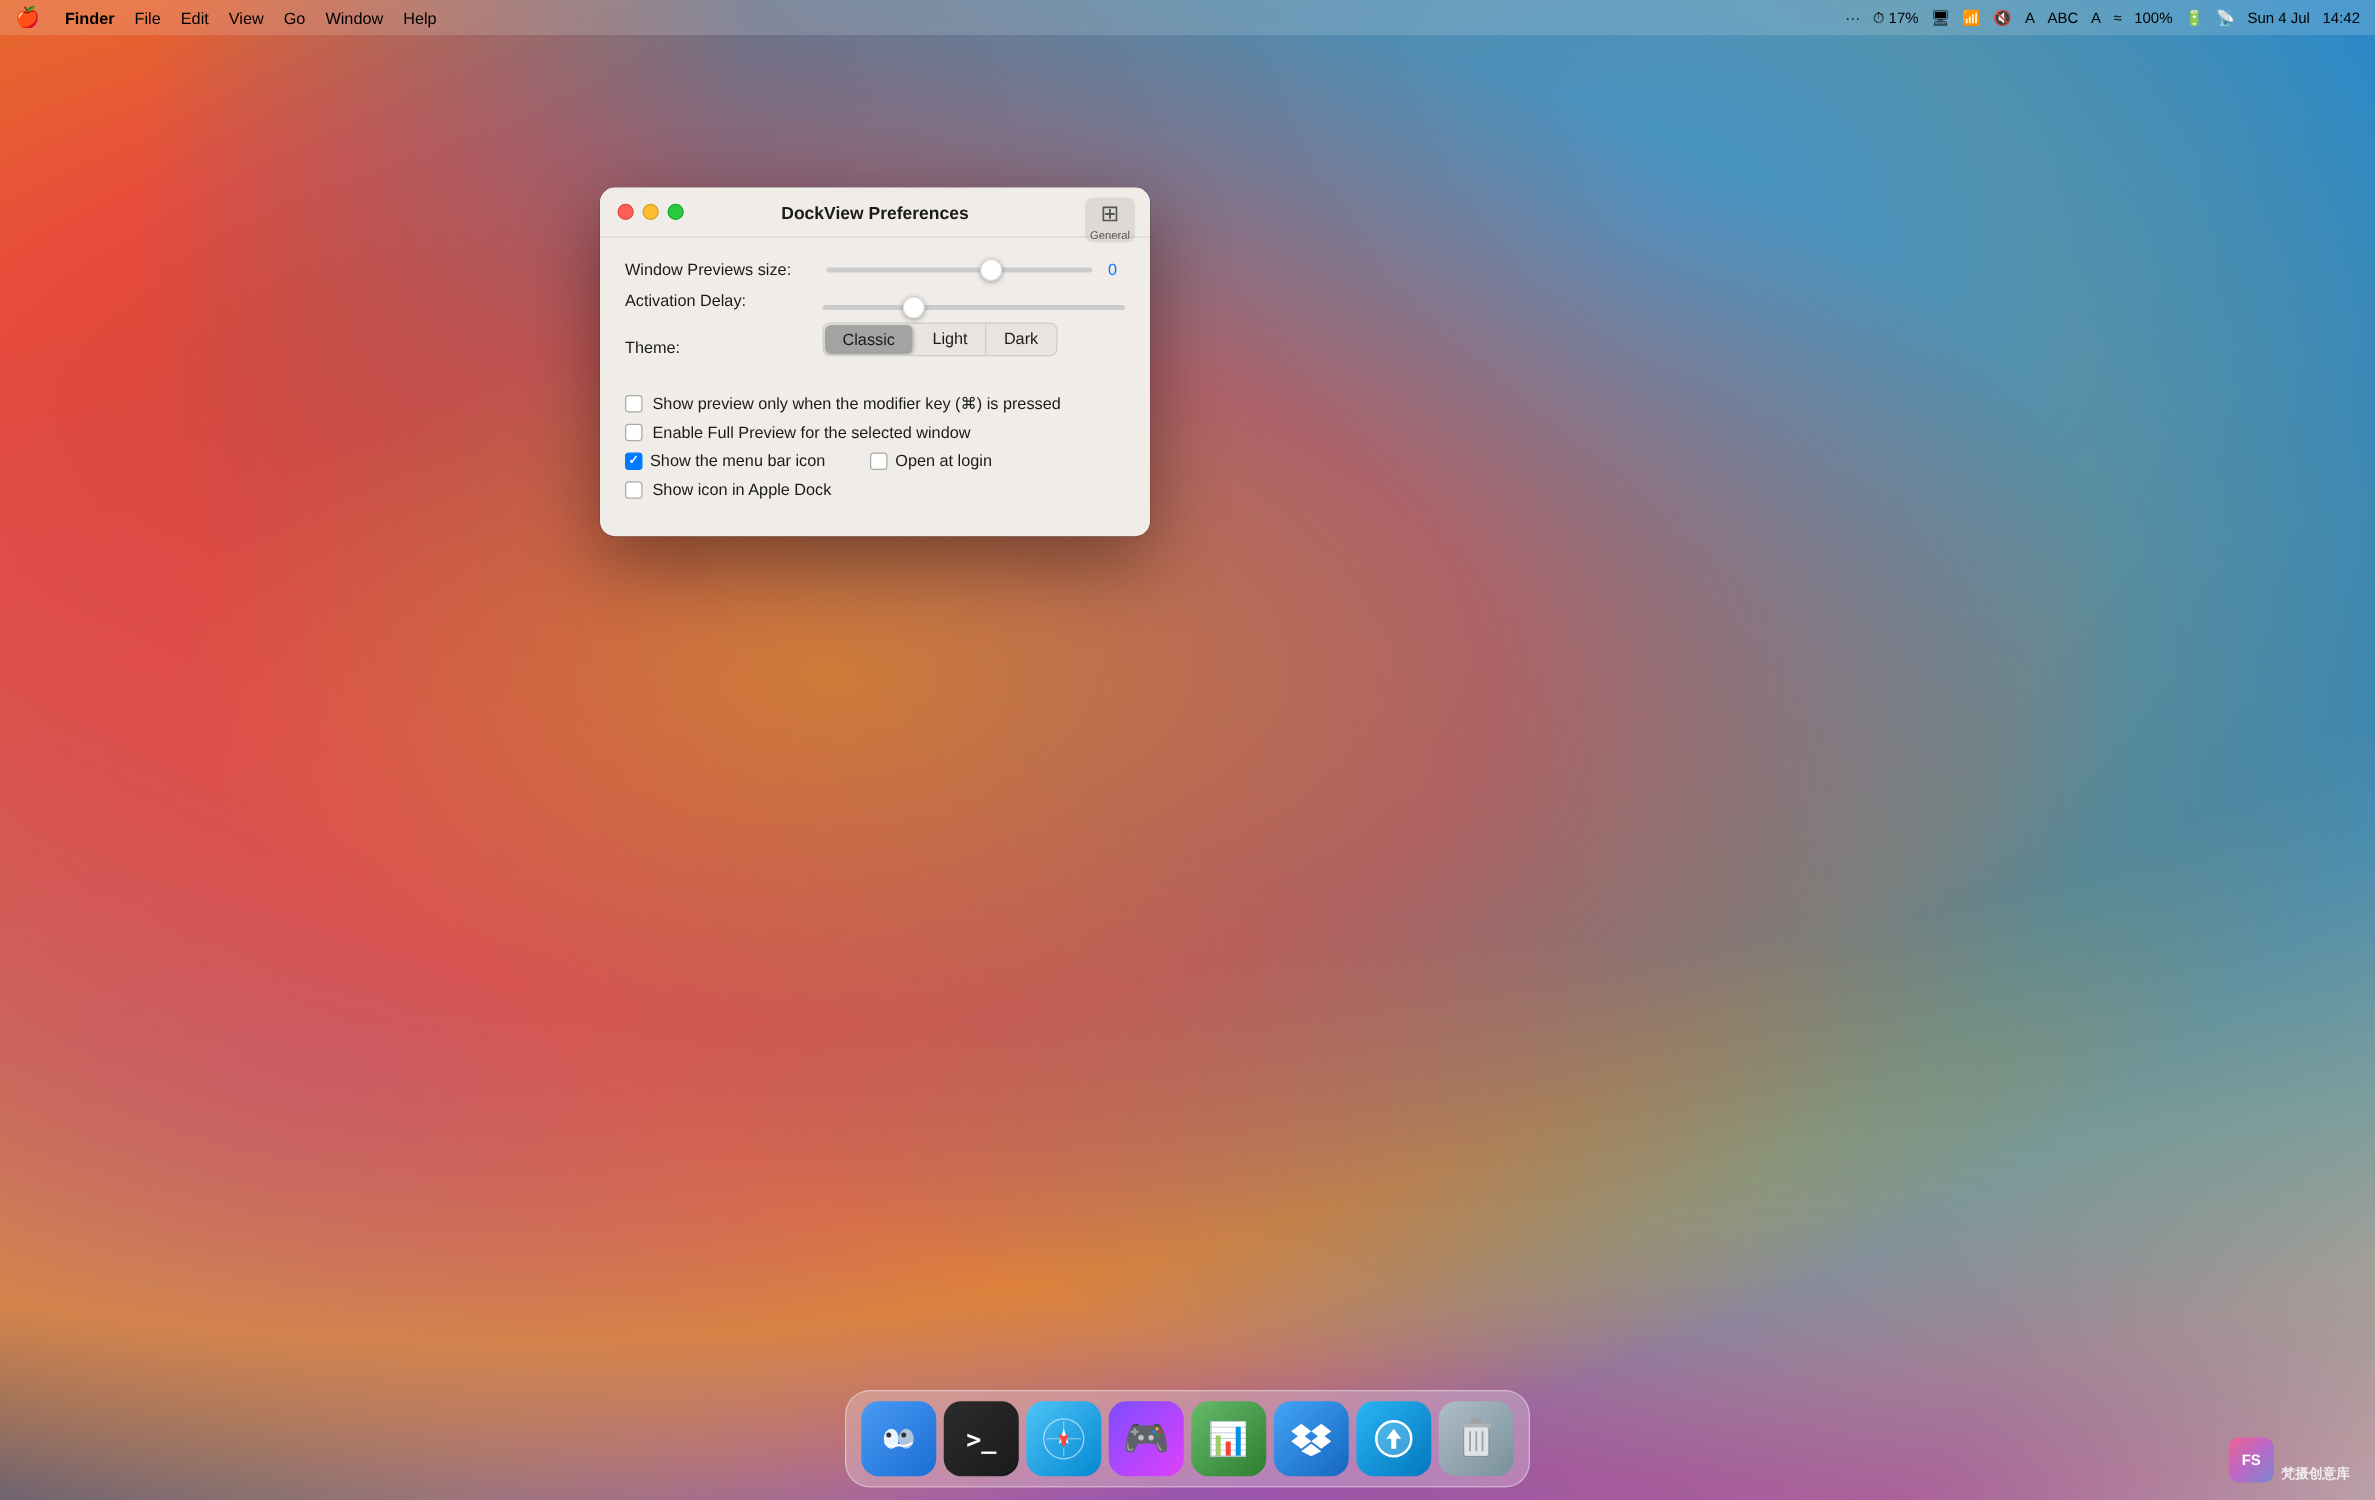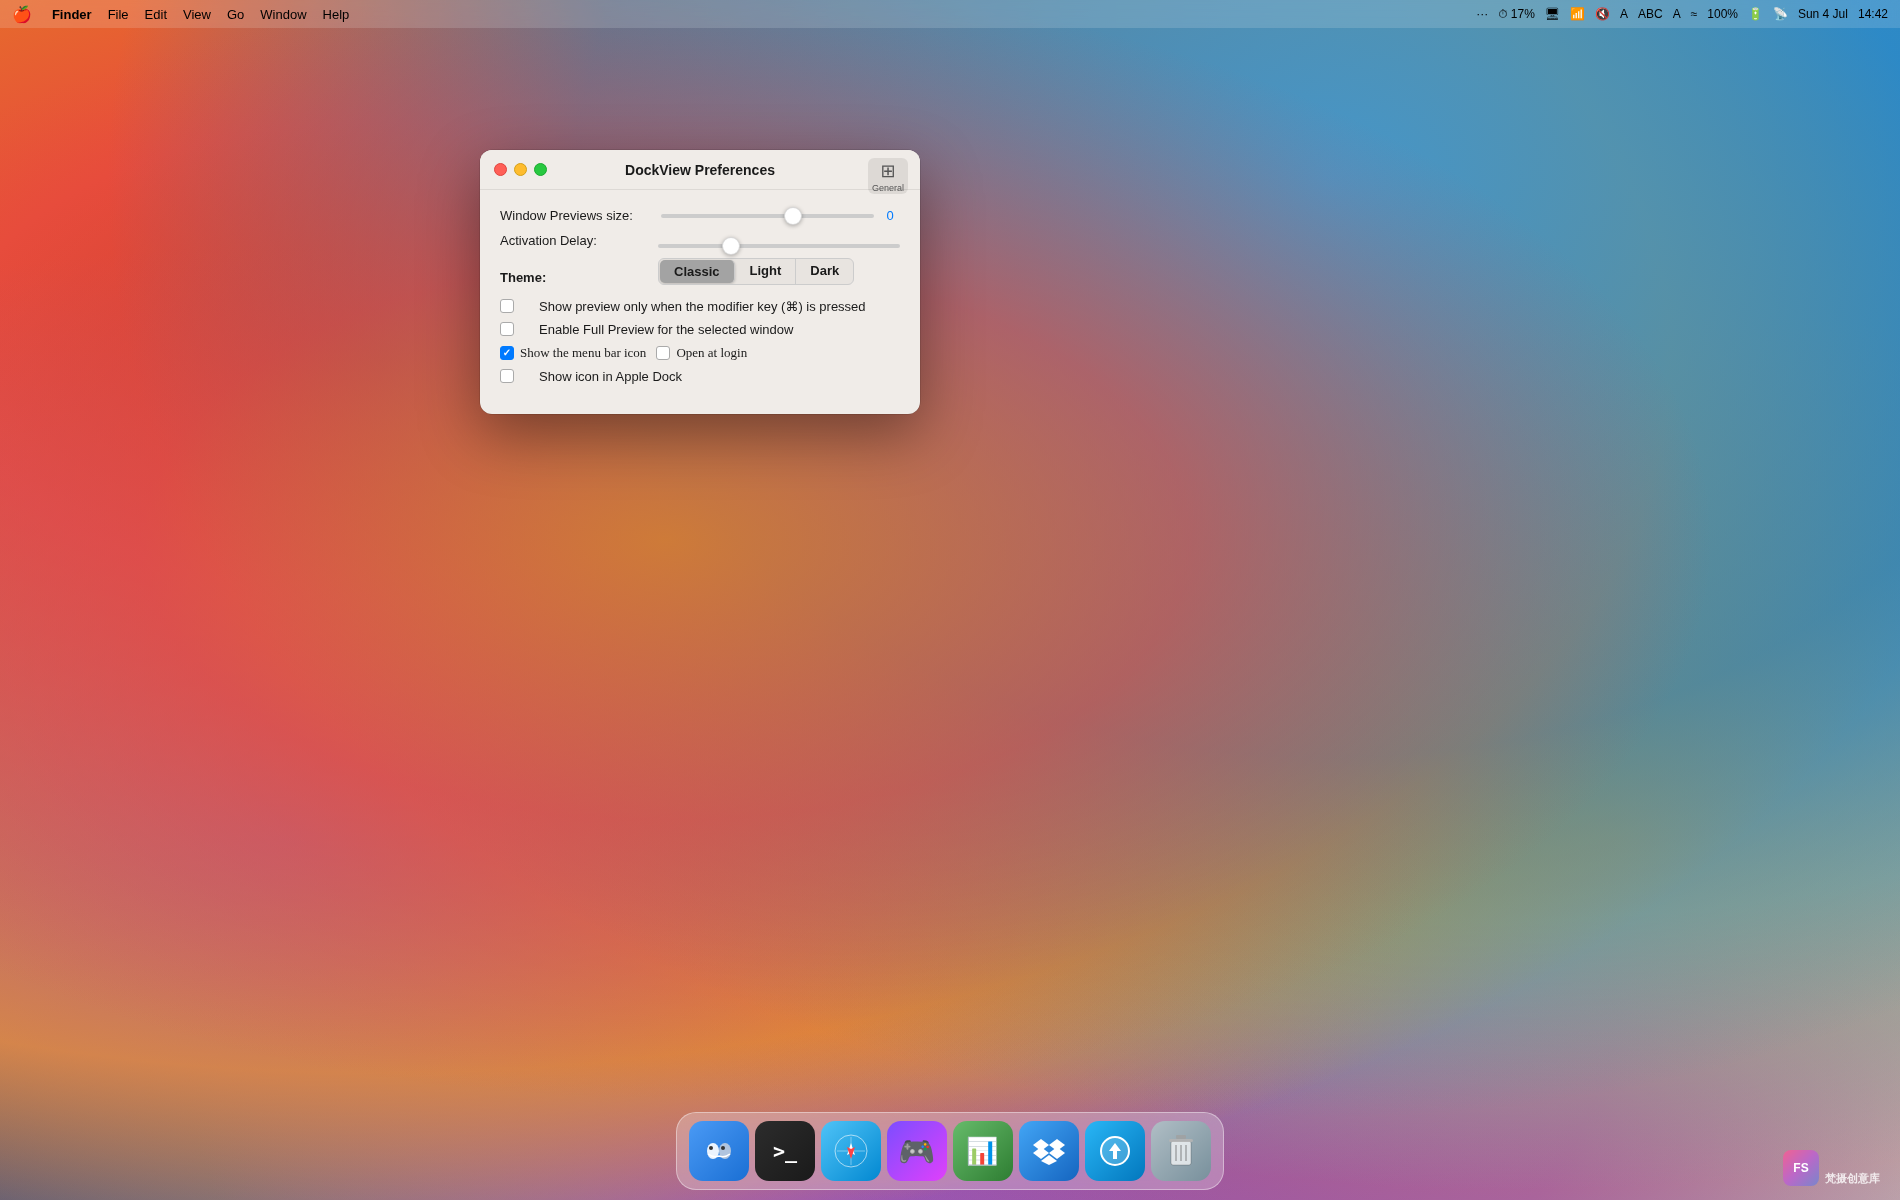--- a/index.html
+++ b/index.html
@@ -317,23 +317,23 @@
     .theme-option.active {
       background: #a3a3a3;
       border-radius: 5px;
       box-shadow: 0 1px 3px rgba(0,0,0,0.2);
       margin: 1px;
     }
 
     
     .checkbox-row {
       display: flex;
-      align-items: flex-start;
+      align-items: center;
       margin-bottom: 8px;
-      gap: 25px;
+      gap: 8px;
     }
 
     .checkbox {
       width: 14px;
       height: 14px;
       border-radius: 3px;
       border: 1px solid #aaa;
       background: white;
       display: flex;
       align-items: center;
@@ -363,23 +363,22 @@
     .inline-item {
       display: flex;
       align-items: center;
       gap: 6px;
     }
 
     
     .combined-row {
       display: flex;
       align-items: center;
-      gap: 10px;
+      gap: 36px;
       margin-bottom: 8px;
-      font-family: Liberation Serif, serif;
     }
   </style>
 </head>
 <body>
 
 <div class="desktop"></div>
 
 <div class="menubar">
   <div class="menubar-left">
     <span class="menubar-apple menubar-item">🍎</span>
@@ -439,21 +438,21 @@
 
     <div class="prefs-row">
       <span class="prefs-label">Activation Delay:</span>
       <div class="slider-container">
         <div class="slider-track">
           <div class="slider-thumb" style="left: calc(30% - 9px);"></div>
         </div>
       </div>
     </div>
 
-    <div class="prefs-row" style="margin-bottom: 14px; margin-top: 4px; font-weight: bold;">
+    <div class="prefs-row" style="margin-bottom: 30px; margin-top: 4px;">
       <span class="prefs-label">Theme:</span>
       <div class="theme-control">
         <div class="theme-option active">Classic</div>
         <div class="theme-option">Light</div>
         <div class="theme-option">Dark</div>
       </div>
     </div>
 
     <div class="checkbox-row">
       <div class="checkbox"></div>

